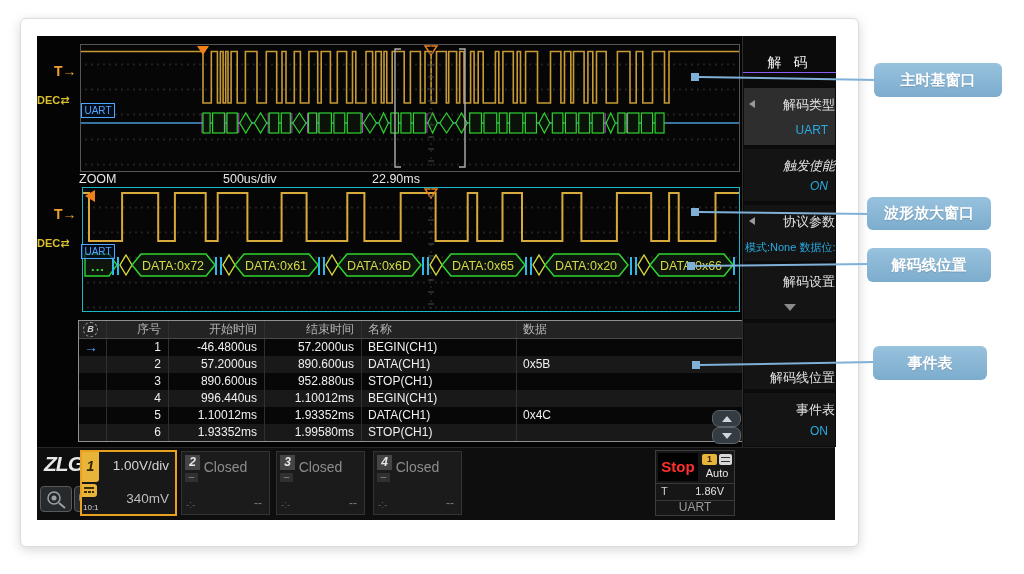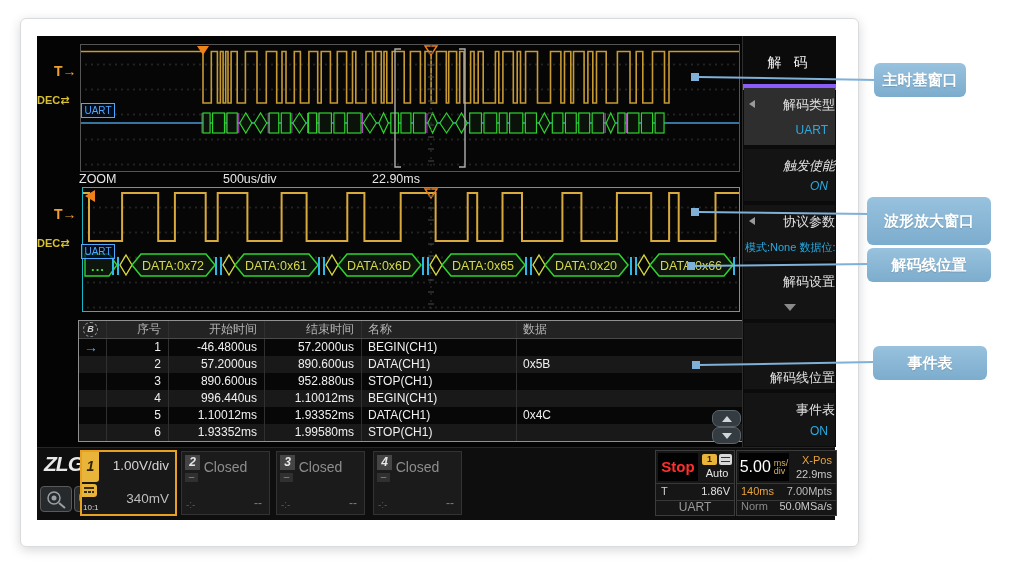--- a/index.html
+++ b/index.html
@@ -74,21 +74,21 @@
   .edgebadge{position:absolute;left:63px;top:3px;width:13px;height:11px;background:#d8d8d8;border-radius:2px;}
   .edgebadge i{position:absolute;left:2px;width:9px;height:1.5px;background:#333;}
   .automode{position:absolute;left:44px;top:16px;width:34px;text-align:center;color:#e8e8e8;font-size:11px;}
   .tb-scale{position:absolute;left:2px;top:2px;width:50px;height:28px;background:#020202;display:flex;align-items:center;justify-content:center;gap:3px;}
   .tb-num{color:#fff;font-size:16px;} .tb-unit{color:#d8b060;font-size:9px;line-height:8px;}
   .xpos-l{position:absolute;right:4px;top:3px;color:#e8a33d;font-size:11px;}
   .xpos-v{position:absolute;right:4px;top:17px;color:#c8c8c8;font-size:11px;}
   
   .menu{left:742px;top:36px;width:93px;height:411px;background:#0b0b0b;border-left:1px solid #2e2e2e;z-index:5;}
   .menu-title{position:absolute;left:0;top:18px;width:100%;text-align:center;color:#f0f0f0;
-    font-size:14px;letter-spacing:4px;padding-bottom:12px;border-bottom:6px solid #8b5cf6;}
+    font-size:14px;letter-spacing:4px;border-bottom:1px solid #8b5cf6;}
   .mitem{position:absolute;left:1px;width:91px;background:#141414;}
   .mlabel{position:absolute;left:0;right:0;top:8px;text-align:right;color:#e2e2e2;font-size:13px;}
   .mvalue{position:absolute;right:7px;bottom:8px;color:#29abe2;font-size:12px;}
   .msel{background:#2e2e2e;}
   .larrow{position:absolute;left:5px;top:12px;width:0;height:0;border-top:4px solid transparent;
     border-bottom:4px solid transparent;border-right:6px solid #9a9a9a;}
   .mparam{position:absolute;left:1px;right:0;bottom:6px;color:#29abe2;font-size:11px;white-space:nowrap;overflow:hidden;}
   .ddown{position:absolute;left:50%;bottom:8px;margin-left:-6px;width:0;height:0;
     border-left:6px solid transparent;border-right:6px solid transparent;border-top:7px solid #8a8a8a;}
   
@@ -365,41 +365,25 @@
   <div class="abs stat" style="left:655px;top:450px;width:78px;height:64px;">
     <div class="stopbox">Stop</div>
     <div class="srcbadge">1</div>
     <div class="edgebadge">
         <i style="top:2.5px;"></i>
         <i style="top:6.5px;"></i>
       </div>
     <div class="automode">Auto</div>
     <div class="row2">
       <span style="position:absolute;left:5px;top:1px;color:#cfcfcf;">T</span>
-      <span style="position:absolute;right:4px;top:1px;color:#e2e2e2;margin-left:40px;">1.86V</span>
+      <span style="position:absolute;right:10px;top:1px;color:#e2e2e2;margin-left:40px;">1.86V</span>
     </div>
     <div class="row3" style="text-align:center;color:#9a9a9a;font-size:12px;">UART</div>
   </div>
 
-  <div class="abs stat" style="left:736px;top:450px;width:99px;height:64px;">
-    <div class="tb-scale">
-      <span class="tb-num">5.00</span>
-      <span class="tb-unit"><span>ms/</span><br><span>div</span></span>
-    </div>
-    <div class="xpos-l">X-Pos</div>
-    <div class="xpos-v">22.9ms</div>
-    <div class="row2">
-      <span style="position:absolute;left:4px;top:1px;color:#e8a33d;">140ms</span>
-      <span style="position:absolute;right:4px;top:1px;color:#bcbcbc;">7.00Mpts</span>
-    </div>
-    <div class="row3">
-      <span style="position:absolute;left:4px;top:0;color:#8a8a8a;">Norm</span>
-      <span style="position:absolute;right:4px;top:0;color:#c8c8c8;">50.0MSa/s</span>
-    </div>
-  </div>
 
   <div class="abs menu">
     <div class="menu-title">解 码</div>
     <div class="mitem msel" style="top:52px;height:57px;">
       <span class="larrow"></span>
       <div class="mlabel">解码类型</div>
       <div class="mvalue">UART</div>
     </div>
     <div class="mitem" style="top:113px;height:52px;font-style:italic;">
       <div class="mlabel">触发使能</div>
@@ -426,17 +410,17 @@
   <svg id="connects" class="abs" width="1024" height="574">
     <line x1="698" y1="77" x2="876" y2="80" stroke="#7fb0d8" stroke-width="2"></line>
     <line x1="698" y1="212" x2="869" y2="214" stroke="#7fb0d8" stroke-width="2"></line>
     <line x1="693" y1="266" x2="869" y2="264" stroke="#7fb0d8" stroke-width="2"></line>
     <line x1="699" y1="365" x2="875" y2="362" stroke="#7fb0d8" stroke-width="2"></line>
     <rect x="691" y="73" width="8" height="8" fill="#7fb0d8"></rect>
     <rect x="691" y="208" width="8" height="8" fill="#7fb0d8"></rect>
     <rect x="687" y="262" width="8" height="8" fill="#7fb0d8"></rect>
     <rect x="692" y="361" width="8" height="8" fill="#7fb0d8"></rect>
   </svg>
-  <div class="abs callout" style="left:874px;top:63px;width:92px;height:34px;">主时基窗口</div>
-  <div class="abs callout" style="left:867px;top:197px;width:124px;height:48px;">波形放大窗口</div>
+  <div class="abs callout" style="left:874px;top:63px;width:128px;height:34px;">主时基窗口</div>
+  <div class="abs callout" style="left:867px;top:197px;width:124px;height:33px;">波形放大窗口</div>
   <div class="abs callout" style="left:867px;top:248px;width:124px;height:34px;">解码线位置</div>
   <div class="abs callout" style="left:873px;top:346px;width:114px;height:34px;">事件表</div>
 </div>
 
 </body></html>

